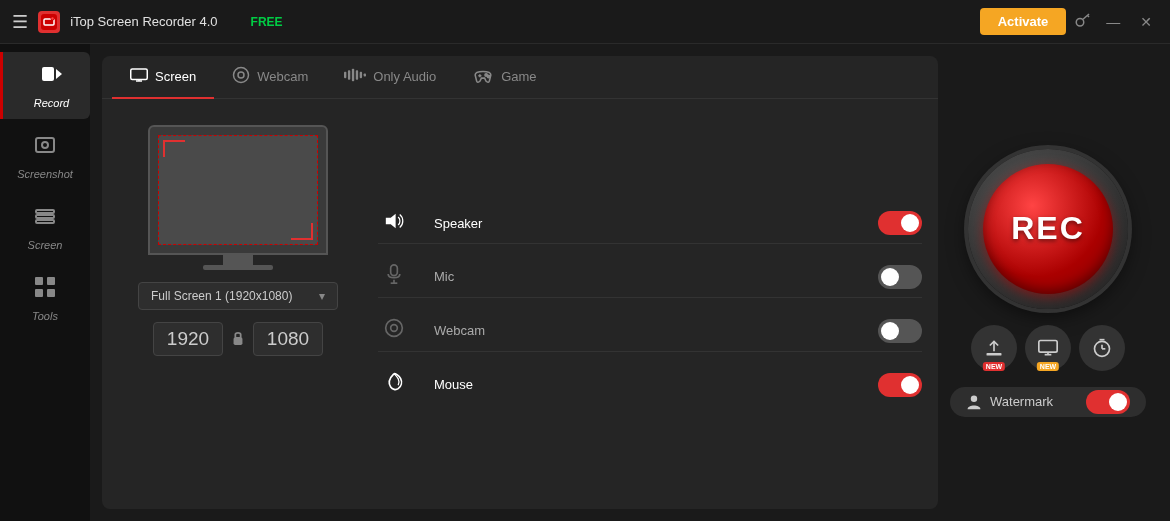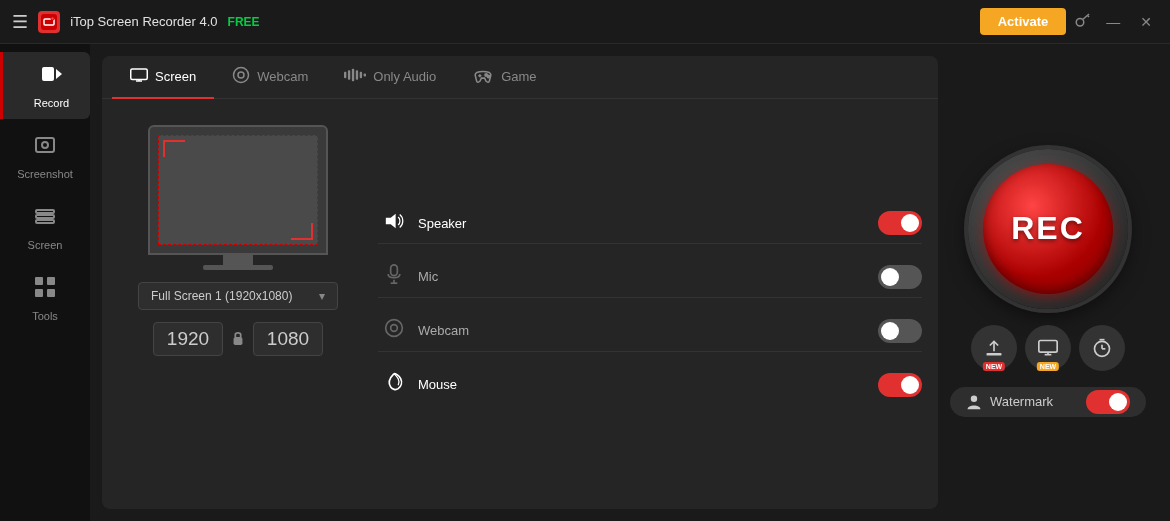--- a/index.html
+++ b/index.html
@@ -47,20 +47,21 @@
       font-weight: bold;
     }
     .app-title {
       color: #e0e0e0;
       font-size: 13px;
     }
     .free-badge {
       color: #00cc44;
       font-size: 12px;
       font-weight: bold;
+      margin-left: 23px;
     }
     .title-bar-right {
       display: flex;
       align-items: center;
       gap: 8px;
     }
     .activate-btn {
       background: #f5a623;
       color: white;
       border: none;
@@ -97,20 +98,21 @@
     
     .sidebar {
       width: 90px;
       background: #111;
       display: flex;
       flex-direction: column;
       align-items: center;
       padding-top: 8px;
       gap: 4px;
       flex-shrink: 0;
+      font-style: italic;
     }
     .sidebar-item {
       display: flex;
       flex-direction: column;
       align-items: center;
       justify-content: center;
       width: 80px;
       padding: 10px 0;
       border-radius: 6px;
       cursor: pointer;
@@ -305,21 +307,21 @@
       font-size: 18px;
       color: #888;
       width: 32px;
       text-align: center;
     }
     .control-icon.active { color: #ddd; }
     .control-label {
       flex: 1;
       color: #aaa;
       font-size: 13px;
-      margin-left: 8px;
+      margin-left: 24px;
     }
     .control-label.active { color: #fff; }
 
     
     .toggle {
       width: 44px;
       height: 24px;
       border-radius: 12px;
       position: relative;
       cursor: pointer;

